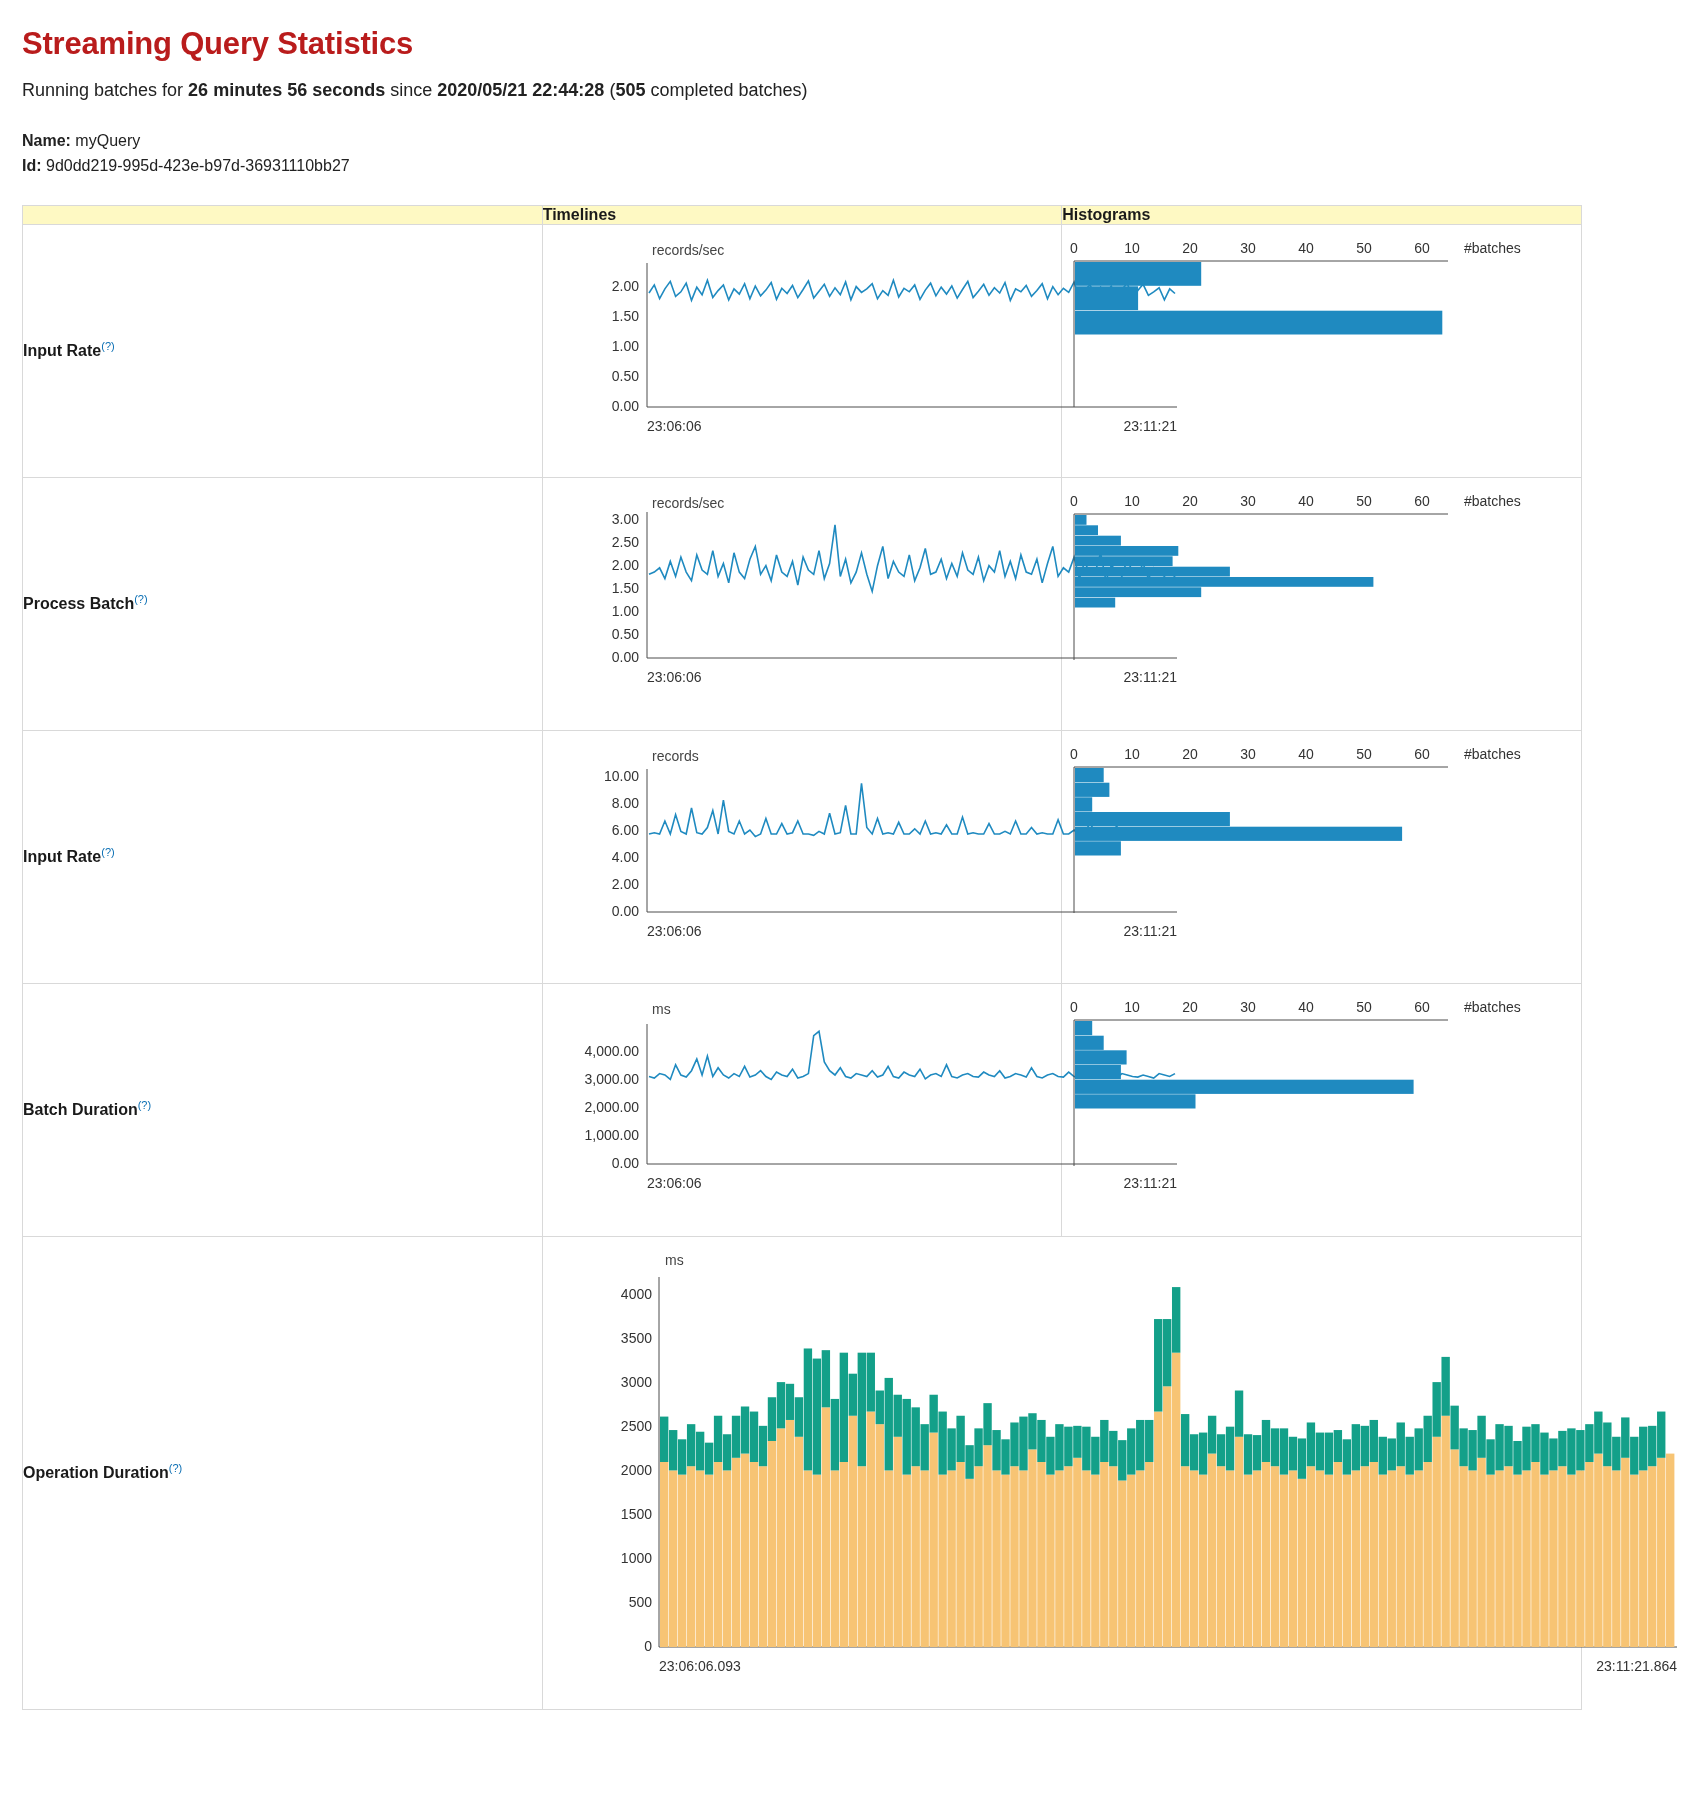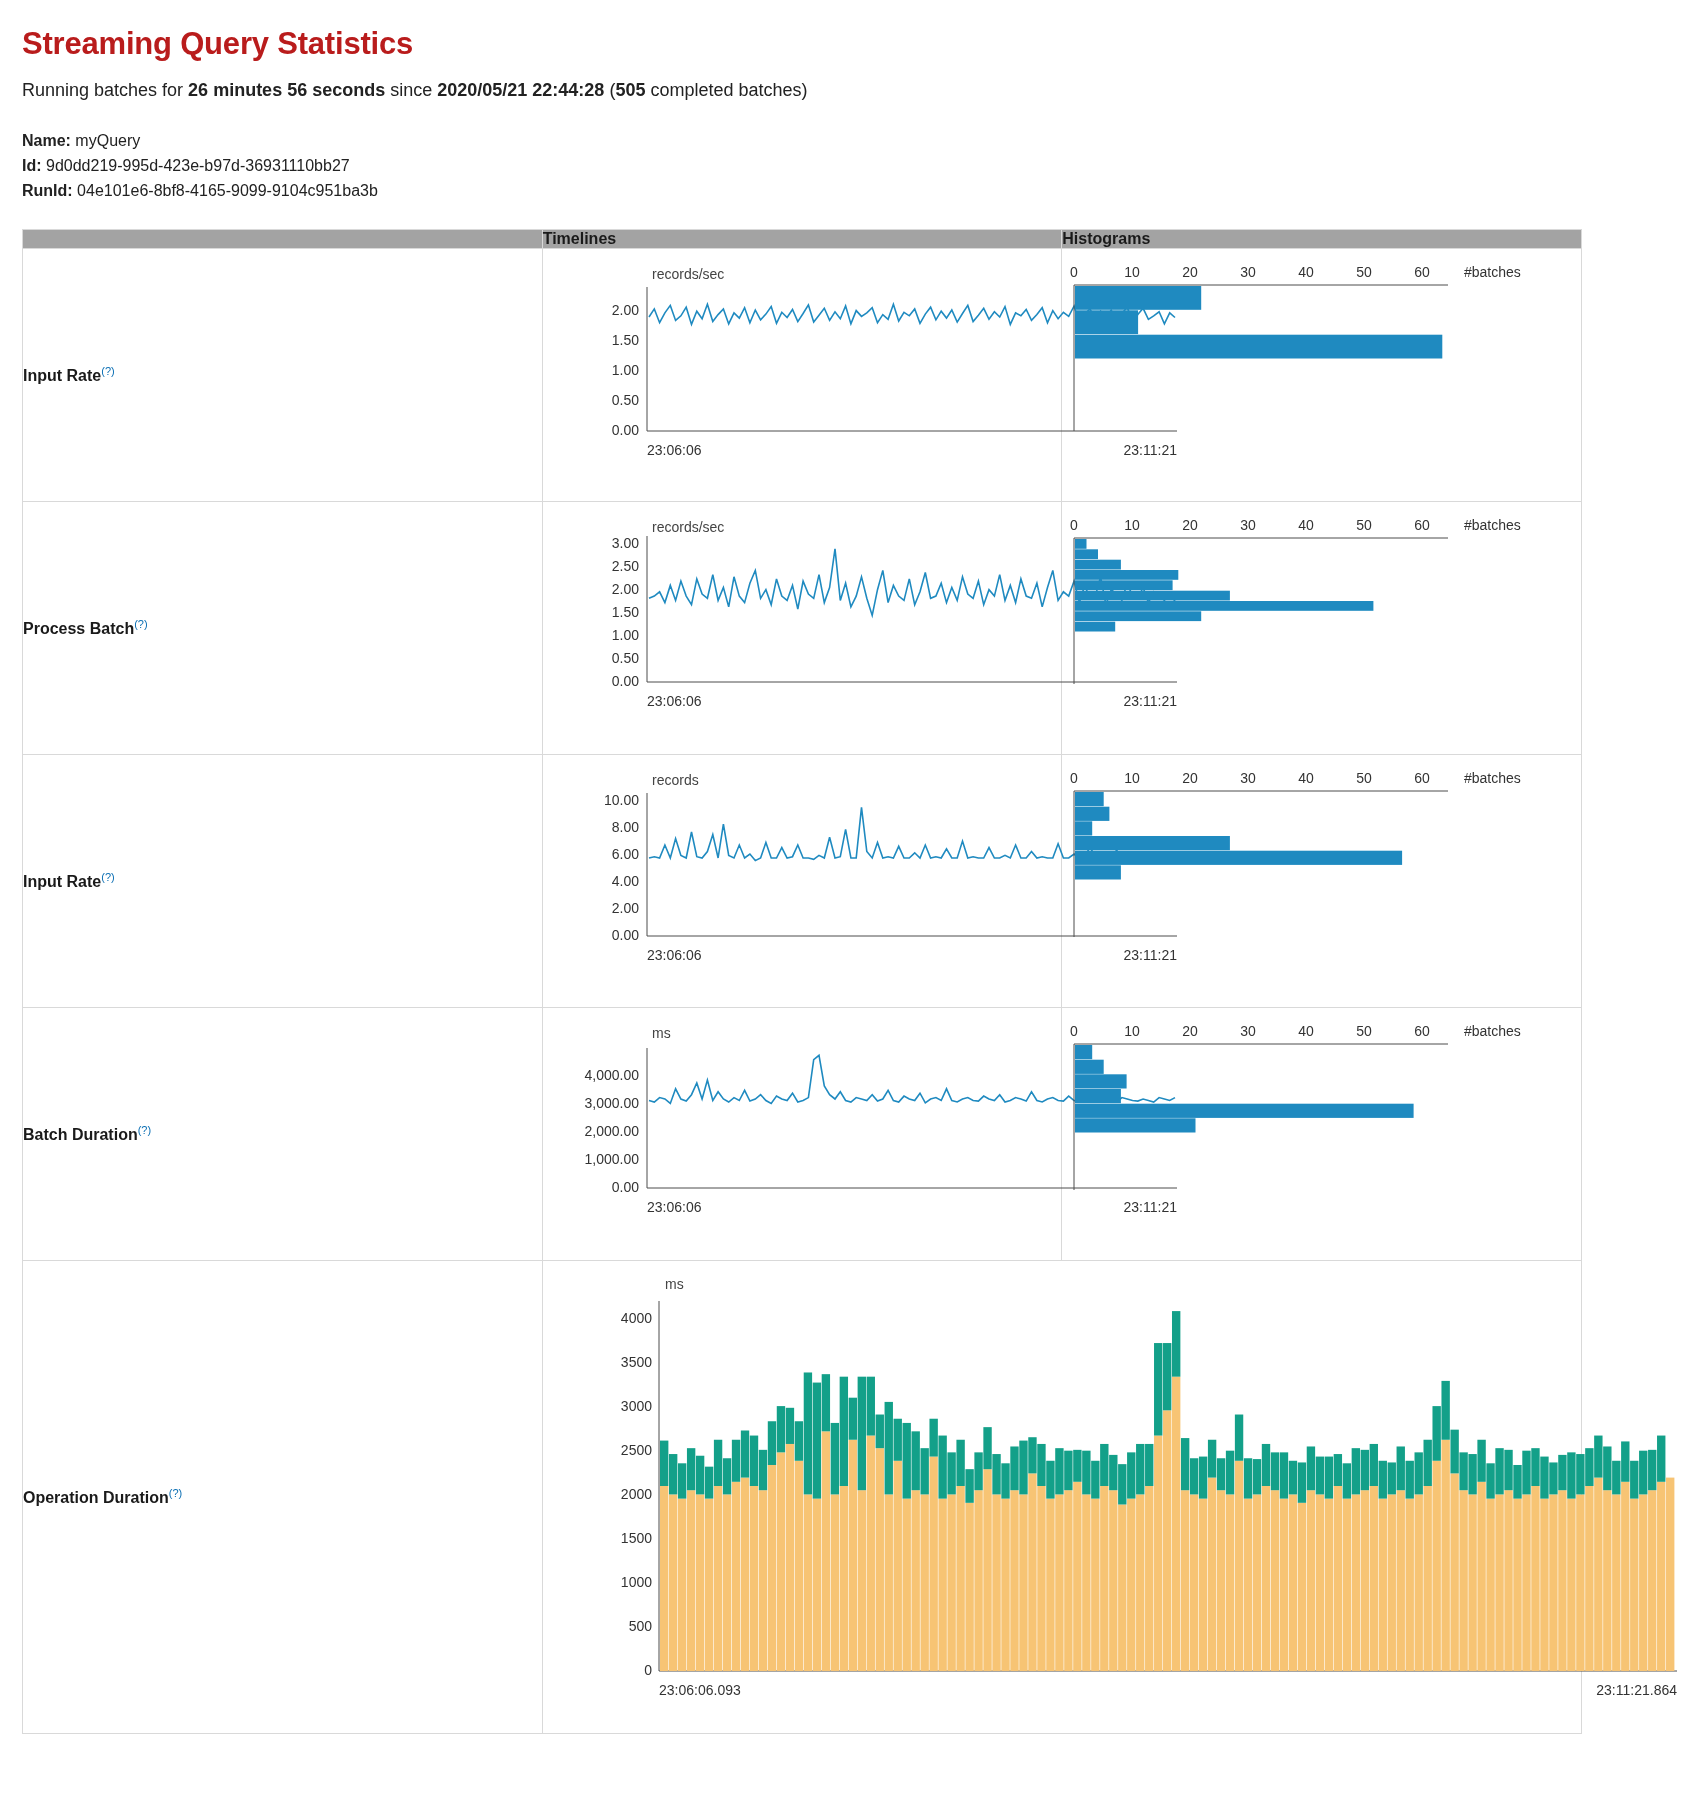--- a/index.html
+++ b/index.html
@@ -46,21 +46,21 @@
     border: 1px solid #d9d9d9;
     vertical-align: middle;
     padding: 0;
   }
   th.hdr {
     text-align: left;
     font-size: 16px;
     font-weight: bold;
     padding: 14px 0 14px 16px;
     color: #1a1a1a;
-    background: #a3a3a3;
+    background: #fef9c3;
   }
   td.rowlabel {
     width: 272px;
     font-size: 16px;
     font-weight: bold;
     padding-left: 16px;
     color: #1a1a1a;
   }
   td.rowlabel sup {
     font-weight: normal;
@@ -89,21 +89,20 @@
 
   <h1 class="title">Streaming Query Statistics</h1>
 
   <div class="subtitle">
     <span>Running batches for </span><b>26 minutes 56 seconds</b><span> since </span><b>2020/05/21 22:44:28</b><span> (</span><b>505</b><span> completed batches)</span>
   </div>
 
   <div class="meta">
     <div><b>Name:</b> <span>myQuery</span></div>
     <div><b>Id:</b> <span>9d0dd219-995d-423e-b97d-36931110bb27</span></div>
-    <div><b>RunId:</b> <span>04e101e6-8bf8-4165-9099-9104c951ba3b</span></div>
   </div>
 
   <table class="stats">
     <thead>
       <tr>
         <th class="hdr"></th>
         <th class="hdr">Timelines</th>
         <th class="hdr">Histograms</th>
       </tr>
     </thead>

